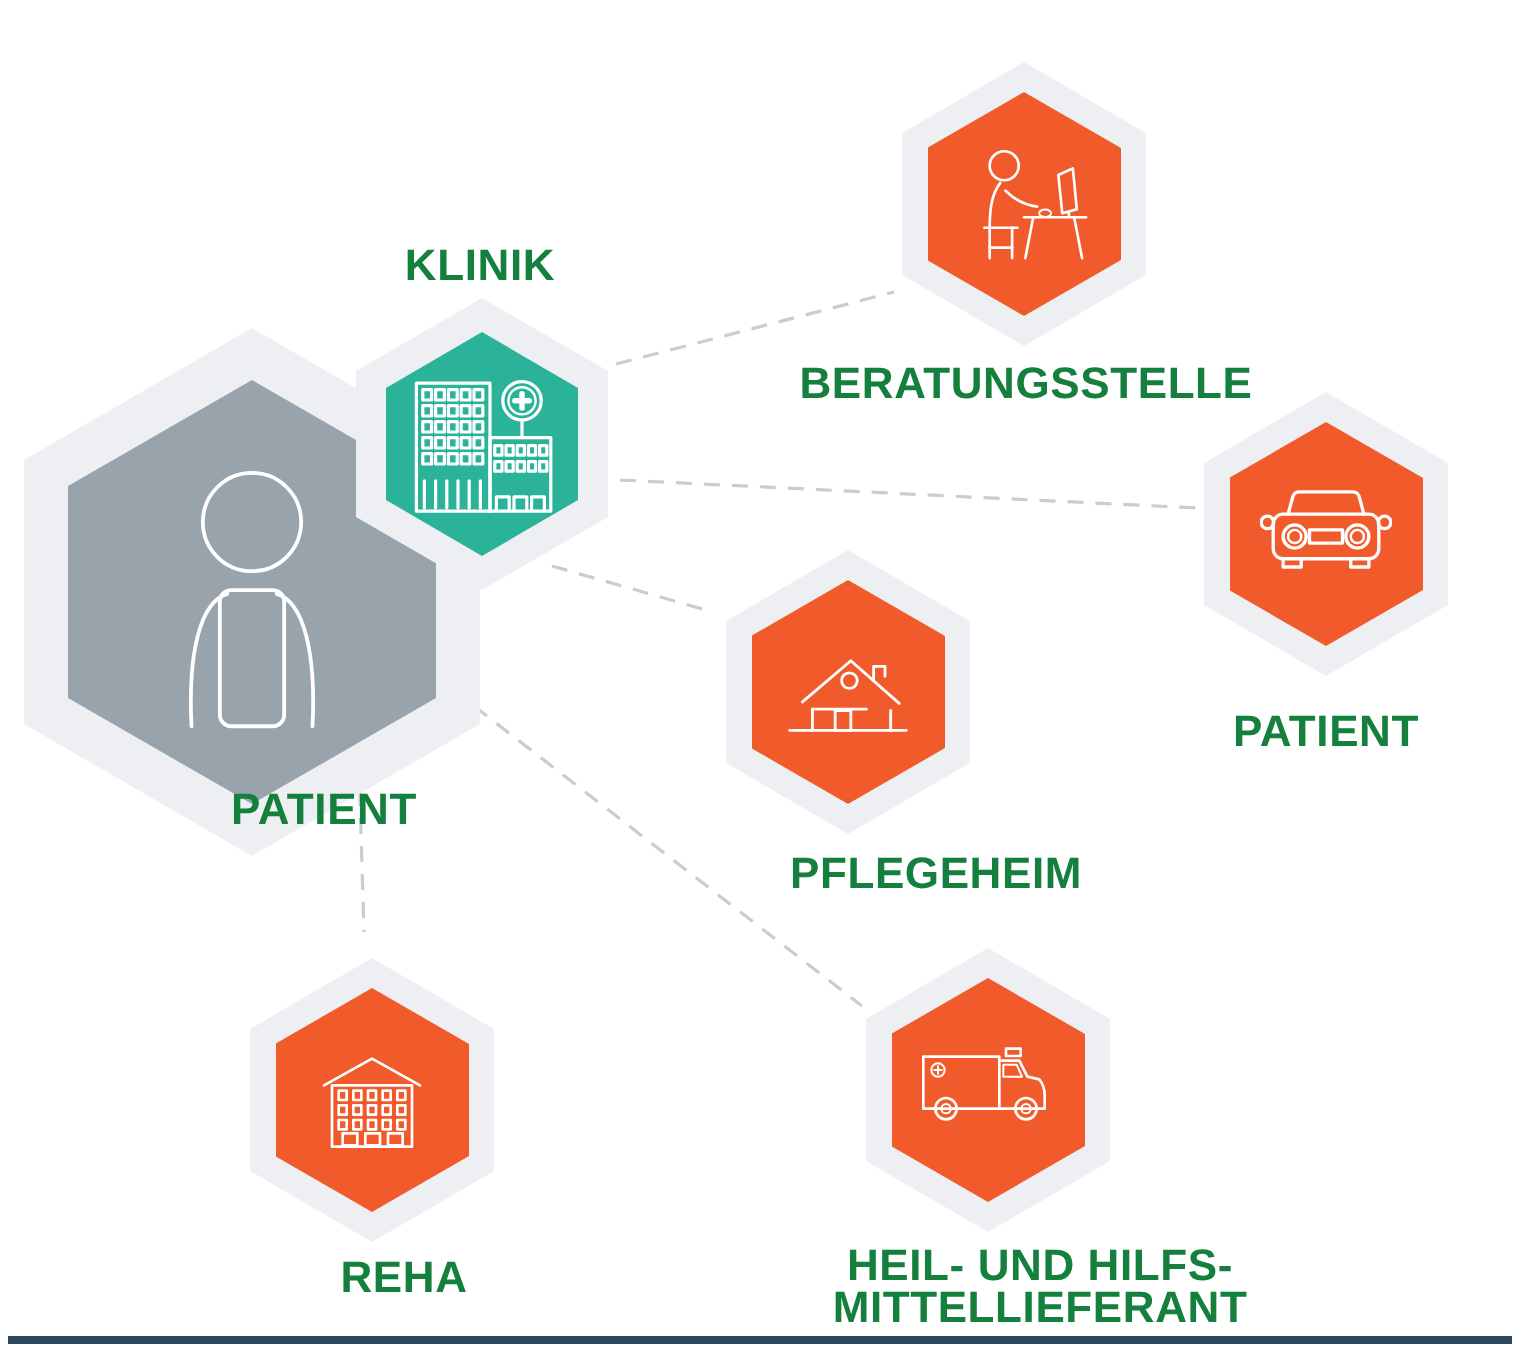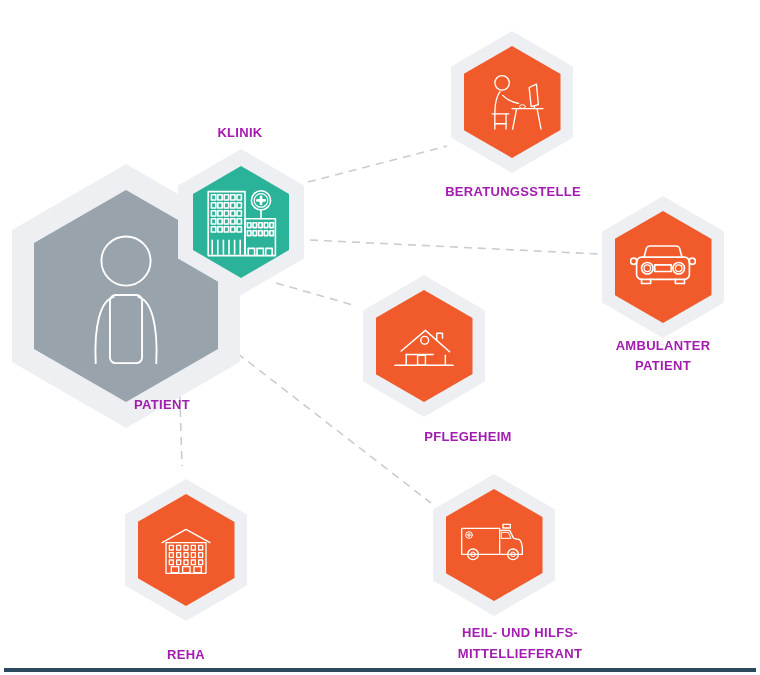--- a/index.html
+++ b/index.html
@@ -14,21 +14,21 @@
     position:absolute;
   }
   .halo{background:#EDEFF2;left:0;top:0;width:100%;height:100%;}
   .hexfill{display:flex;align-items:center;justify-content:center;}
   .icon{display:block;}
   .icon *{stroke:#fff;fill:none;stroke-width:2;stroke-linecap:round;stroke-linejoin:round;}
   .icon .thin{stroke-width:1.5;}
   .icon .thick{stroke-width:3.4;}
   .label{
     position:absolute;z-index:3;transform:translateX(-50%);
-    color:#a21caf;font-weight:bold;font-size:13px;letter-spacing:.3px;
+    color:#15803d;font-weight:bold;font-size:22px;letter-spacing:.3px;
     text-align:center;white-space:nowrap;line-height:20px;
   }
   .footer-bar{position:absolute;z-index:4;left:4px;top:668px;width:752px;height:4px;}
 </style>
 </head>
 <body>
 
 <div class="canvas">
 
   <svg class="connections" width="760" height="675">
@@ -217,25 +217,25 @@
         <circle cx="81" cy="48" r="8"></circle>
           <circle cx="81" cy="48" r="3.5" class="thin"></circle>
       </svg>
     </div>
   </div>
 
   <div class="label" style="left:240px;top:123px;">KLINIK</div>
   <div class="label" style="left:125px;top:395px;margin-left:37px;">PATIENT</div>
   <div class="label" style="left:513px;top:182px;">BERATUNGSSTELLE</div>
   <div class="label" style="left:663px;top:336px;">
-    <span>AMBULANTER</span><br>
+    <br>
     <span>PATIENT</span>
   </div>
   <div class="label" style="left:424px;top:427px;margin-left:44px;">PFLEGEHEIM</div>
-  <div class="label" style="left:186px;top:629px;margin-top:16px;">REHA</div>
+  <div class="label" style="left:202px;top:629px;">REHA</div>
   <div class="label" style="left:520px;top:622px;line-height:21px;">
     <span>HEIL- UND HILFS-</span><br>
     <span>MITTELLIEFERANT</span>
   </div>
 
   <div class="footer-bar" style="background: rgb(44, 74, 94);"></div>
 
 </div>
 
 </body></html>

